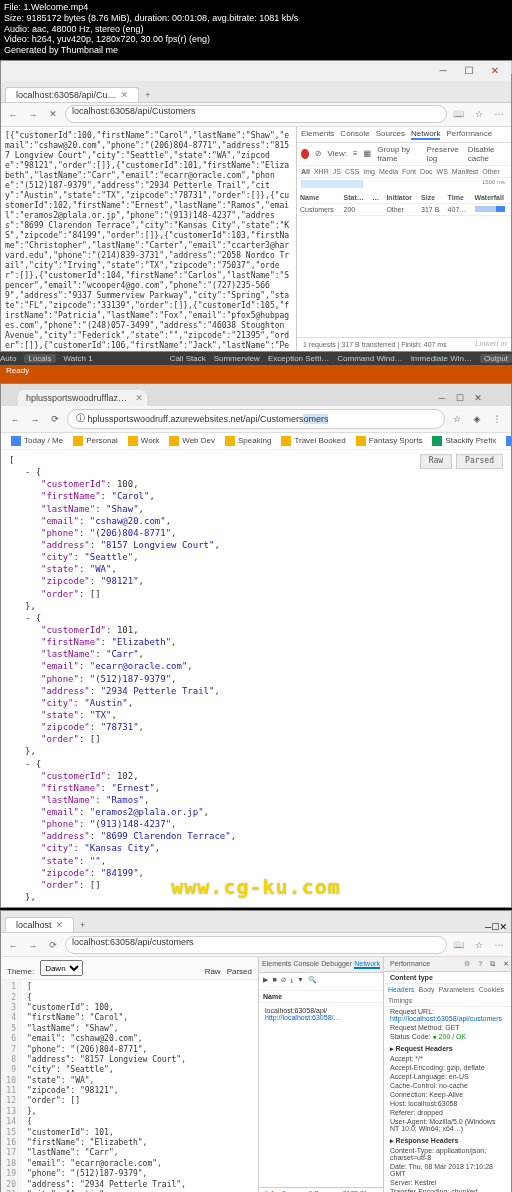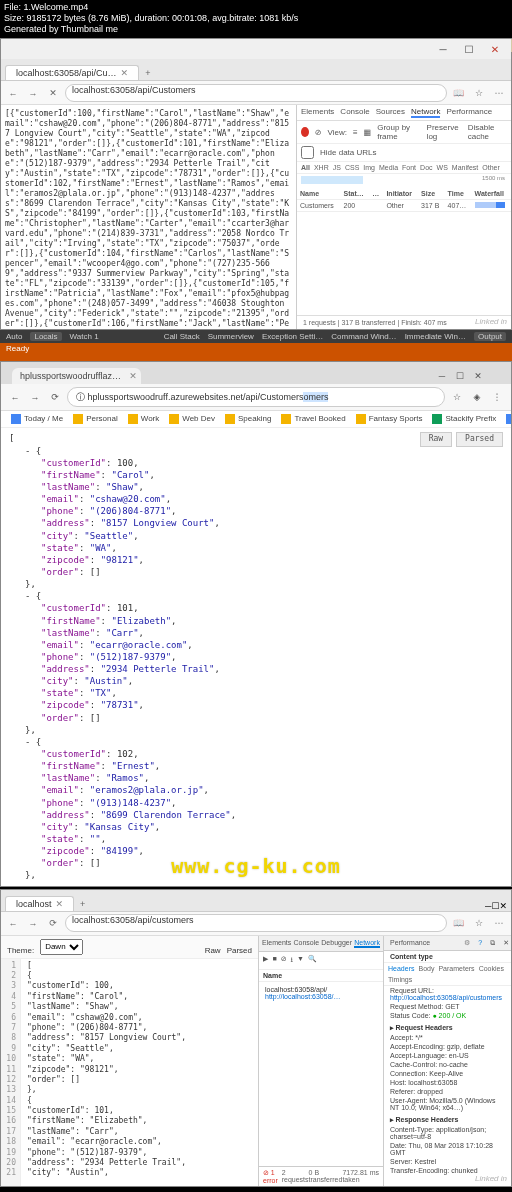--- a/index.html
+++ b/index.html
@@ -36,27 +36,27 @@
   .dt-toolbar { display: flex; gap: 6px; padding: 2px 4px; font-size: 8px; color: #555; border-bottom: 1px solid #eee; align-items: center; }
   .red-dot { width: 10px; height: 10px; border-radius: 50%; background: #d93025; display: inline-block; }
   .filter-row { display: flex; gap: 4px; padding: 2px 4px; font-size: 7px; color: #666; border-bottom: 1px solid #eee; flex-wrap: wrap; }
   .net-table { width: 100%; font-size: 7px; border-collapse: collapse; margin-top: 2px; }
   .net-table th, .net-table td { border-bottom: 1px solid #eee; padding: 2px 3px; text-align: left; color: #555; }
   .net-waterfall { display: inline-block; width: 30px; height: 6px; background: linear-gradient(to right, #aecbfa 70%, #4285f4 70%); }
   .dt-status { padding: 3px 6px; font-size: 7px; color: #666; border-top: 1px solid #ddd; }
   .vs-account { position: absolute; right: -95px; top: 0; width: 95px; text-align: right; font-size: 8px; color: #333; background: #d6c9a8; padding: 2px 4px; }
   
   
-  .vs-status { background: #3b3b3b; color: #ccc; font-size: 8px; display: flex; gap: 8px; padding: 2px 6px; }
+  .vs-status { background: #3b3b3b; color: #ccc; font-size: 8px; display: flex; gap: 8px; padding: 2px 0; }
   .vs-status .tag { background: #555; padding: 0 4px; border-radius: 2px; }
   .orange-bar { background: #cc5200; height: 18px; }
   
   
   .chrome-window { background: #fff; border: 1px solid #888; }
-  .chrome-tabbar { background: #ddd; height: 22px; display: flex; align-items: flex-end; padding: 0 25px 0 11px; }
+  .chrome-tabbar { background: #ddd; height: 22px; display: flex; align-items: flex-end; padding: 0 25px 0 17px; }
   .chrome-tab { background: #f2f2f2; border-radius: 6px 6px 0 0; padding: 3px 20px 3px 8px; font-size: 9px; color: #444; position: relative; }
   .chrome-addr { display: flex; align-items: center; gap: 4px; padding: 3px 6px; background: #f7f7f7; border-bottom: 1px solid #ddd; }
   .omnibox { flex: 1; background: #fff; border: 1px solid #ccc; border-radius: 11px; height: 20px; display: flex; align-items: center; padding: 0 8px; font-size: 9px; color: #333; }
   .icon-btn { width: 16px; height: 16px; color: #555; display: inline-flex; align-items: center; justify-content: center; }
   .bookmarks { display: flex; gap: 10px; padding: 3px 10px; background: #fff; border-bottom: 1px solid #eee; font-size: 8px; color: #444; overflow: hidden; white-space: nowrap; }
   .bm { display: inline-flex; gap: 3px; }
   .bm .favicon { width: 10px; height: 10px; display: inline-block; }
   .fav-blue { background: #4285f4; }
   .fav-orange { background: #f4b400; }
   .fav-green { background: #0f9d58; }
@@ -97,20 +97,22 @@
   .pane3-right .subhdr { font-weight: bold; padding: 4px 6px 1px; color: #333; }
   
   .linkedin-wm { position: absolute; right: 4px; bottom: 3px; font-size: 8px; color: rgba(128,128,128,0.6); font-style: italic; }
 </style>
 </head>
 <body>
 
 <div class="info-bar">
   <div>File: 1.Welcome.mp4</div>
   <div>Size: 9185172 bytes (8.76 MiB), duration: 00:01:08, avg.bitrate: 1081 kb/s</div>
+  <div>Audio: aac, 48000 Hz, stereo (eng)</div>
+  <div>Video: h264, yuv420p, 1280x720, 30.00 fps(r) (eng)</div>
   <div>Generated by Thumbnail me</div>
 </div>
 
 <div class="window" style="margin:2px 0 0 0; position:relative; overflow:visible;">
   <div class="vs-account">Christopher Woodruff ▾</div>
   <div class="titlebar">
     <span class="win-btn">─</span>
     <span class="win-btn">☐</span>
     <span class="win-btn win-close">✕</span>
   </div>
@@ -147,24 +149,20 @@
       </div>
       <div class="dt-toolbar">
         <span class="red-dot"></span>
         <span>⊘</span>
         <span>View:</span>
         <span>≡</span>
         <span>▦</span>
         <span>Group by frame</span>
         <span>Preserve log</span>
         <span>Disable cache</span>
-      </div>
-      <div class="dt-toolbar">
-        <input type="checkbox" style="">
-        <span>Hide data URLs</span>
       </div>
       <div class="filter-row">
         <span style="font-weight:bold;">All</span>
         <span>XHR</span>
         <span>JS</span>
         <span>CSS</span>
         <span>Img</span>
         <span>Media</span>
         <span>Font</span>
         <span>Doc</span>

